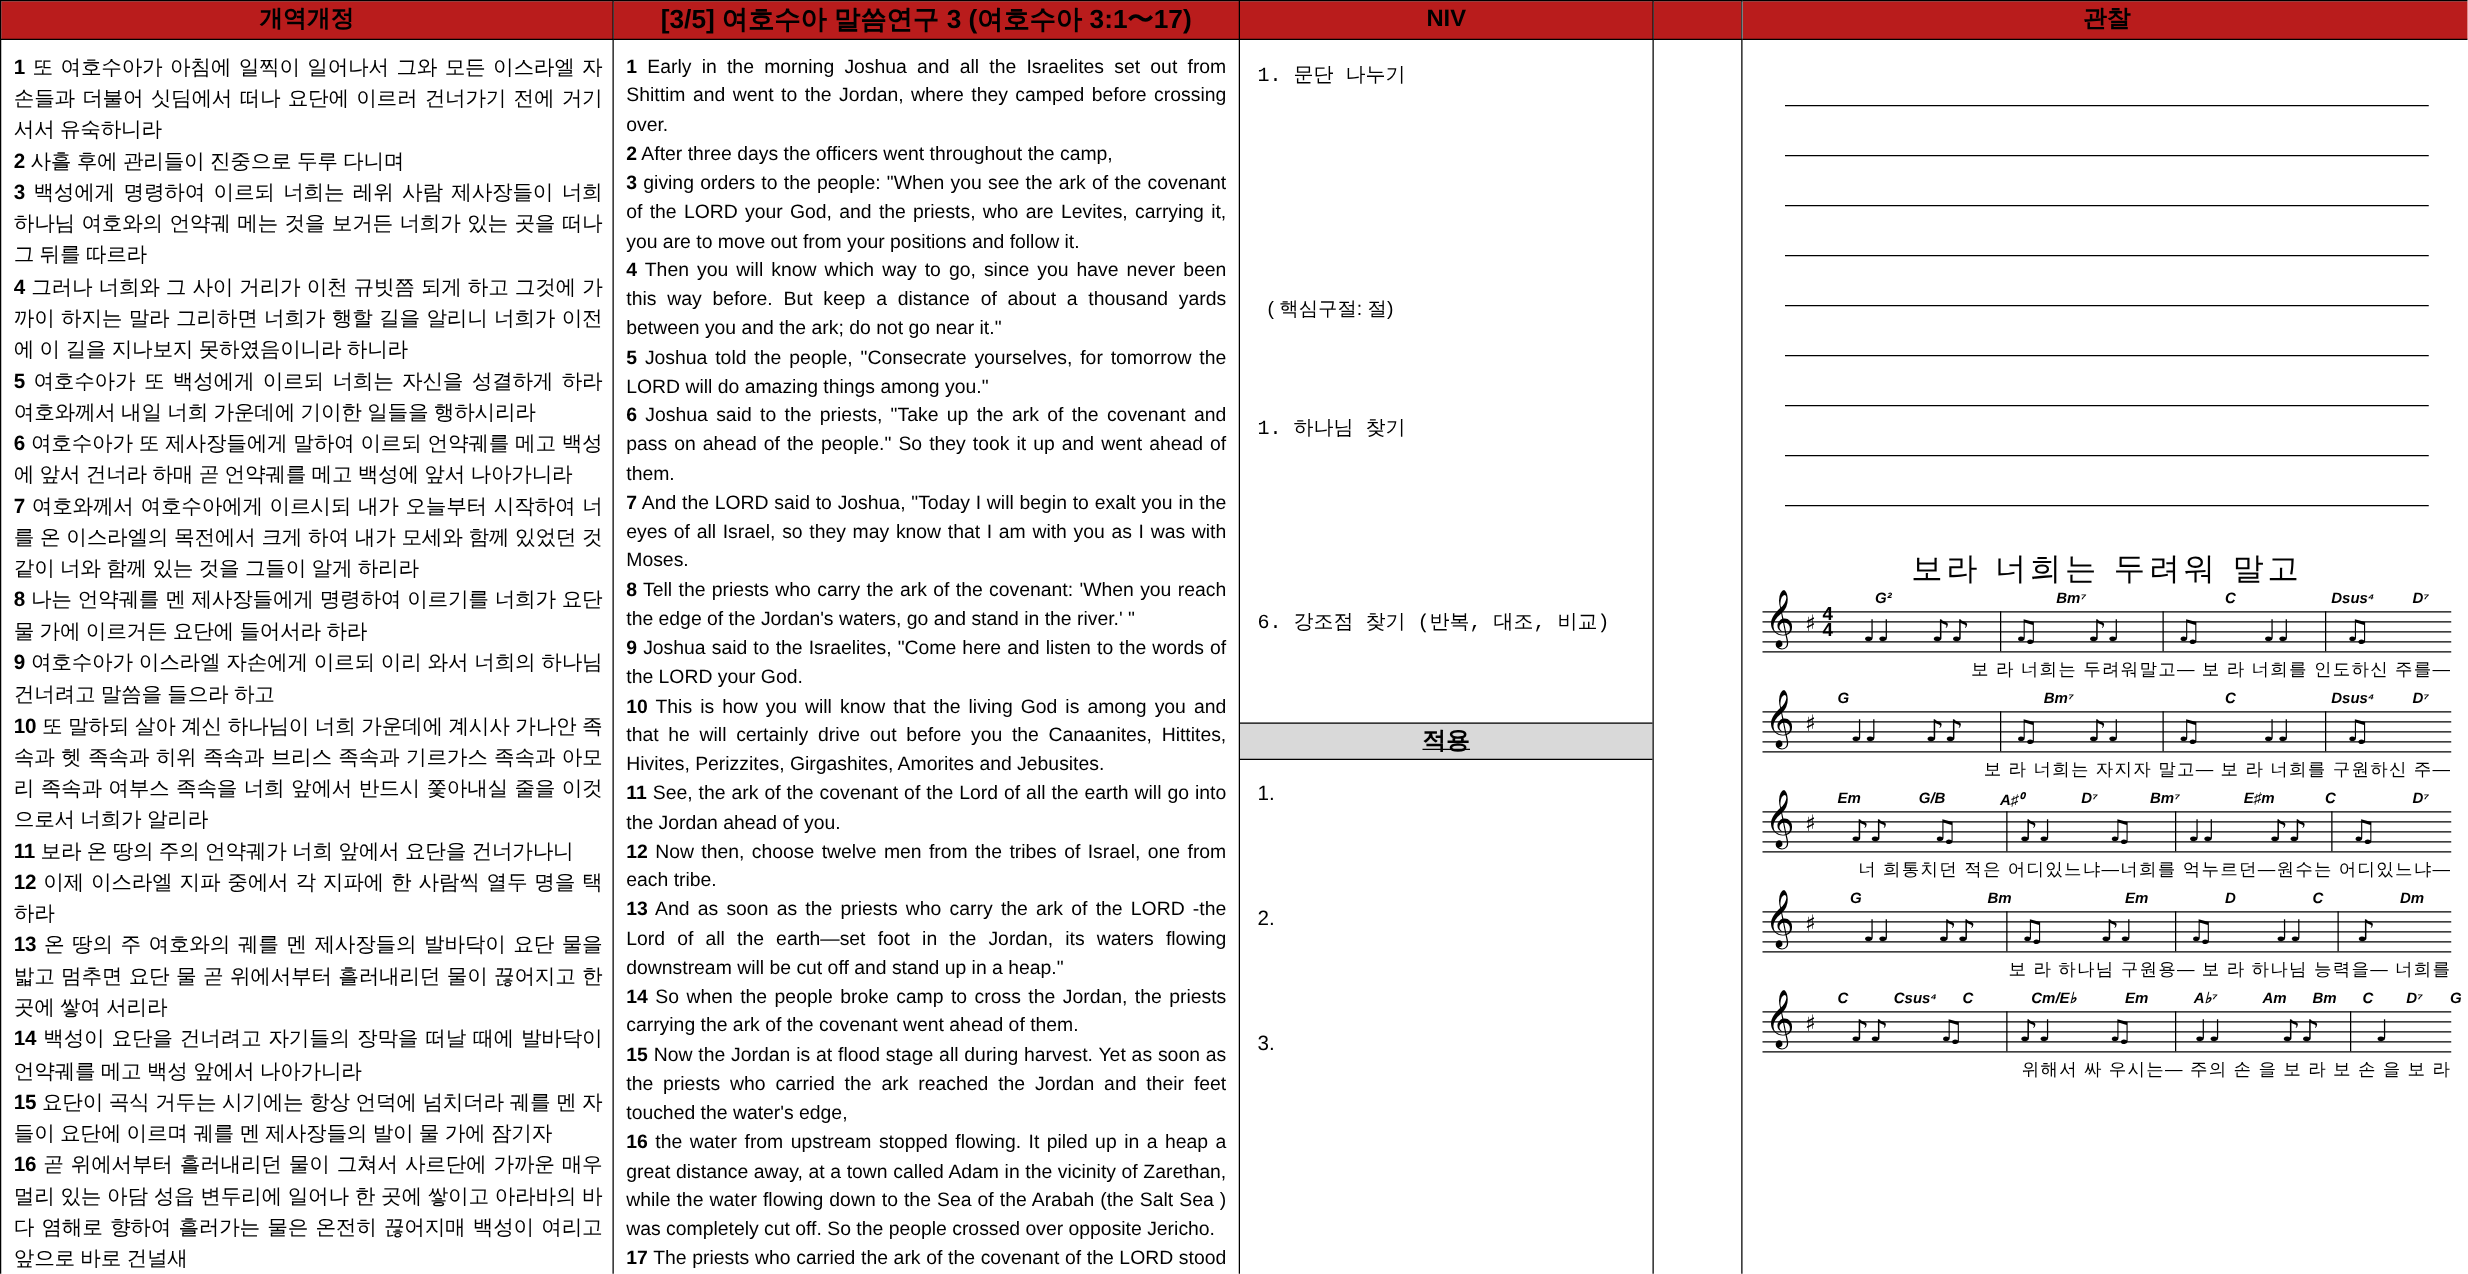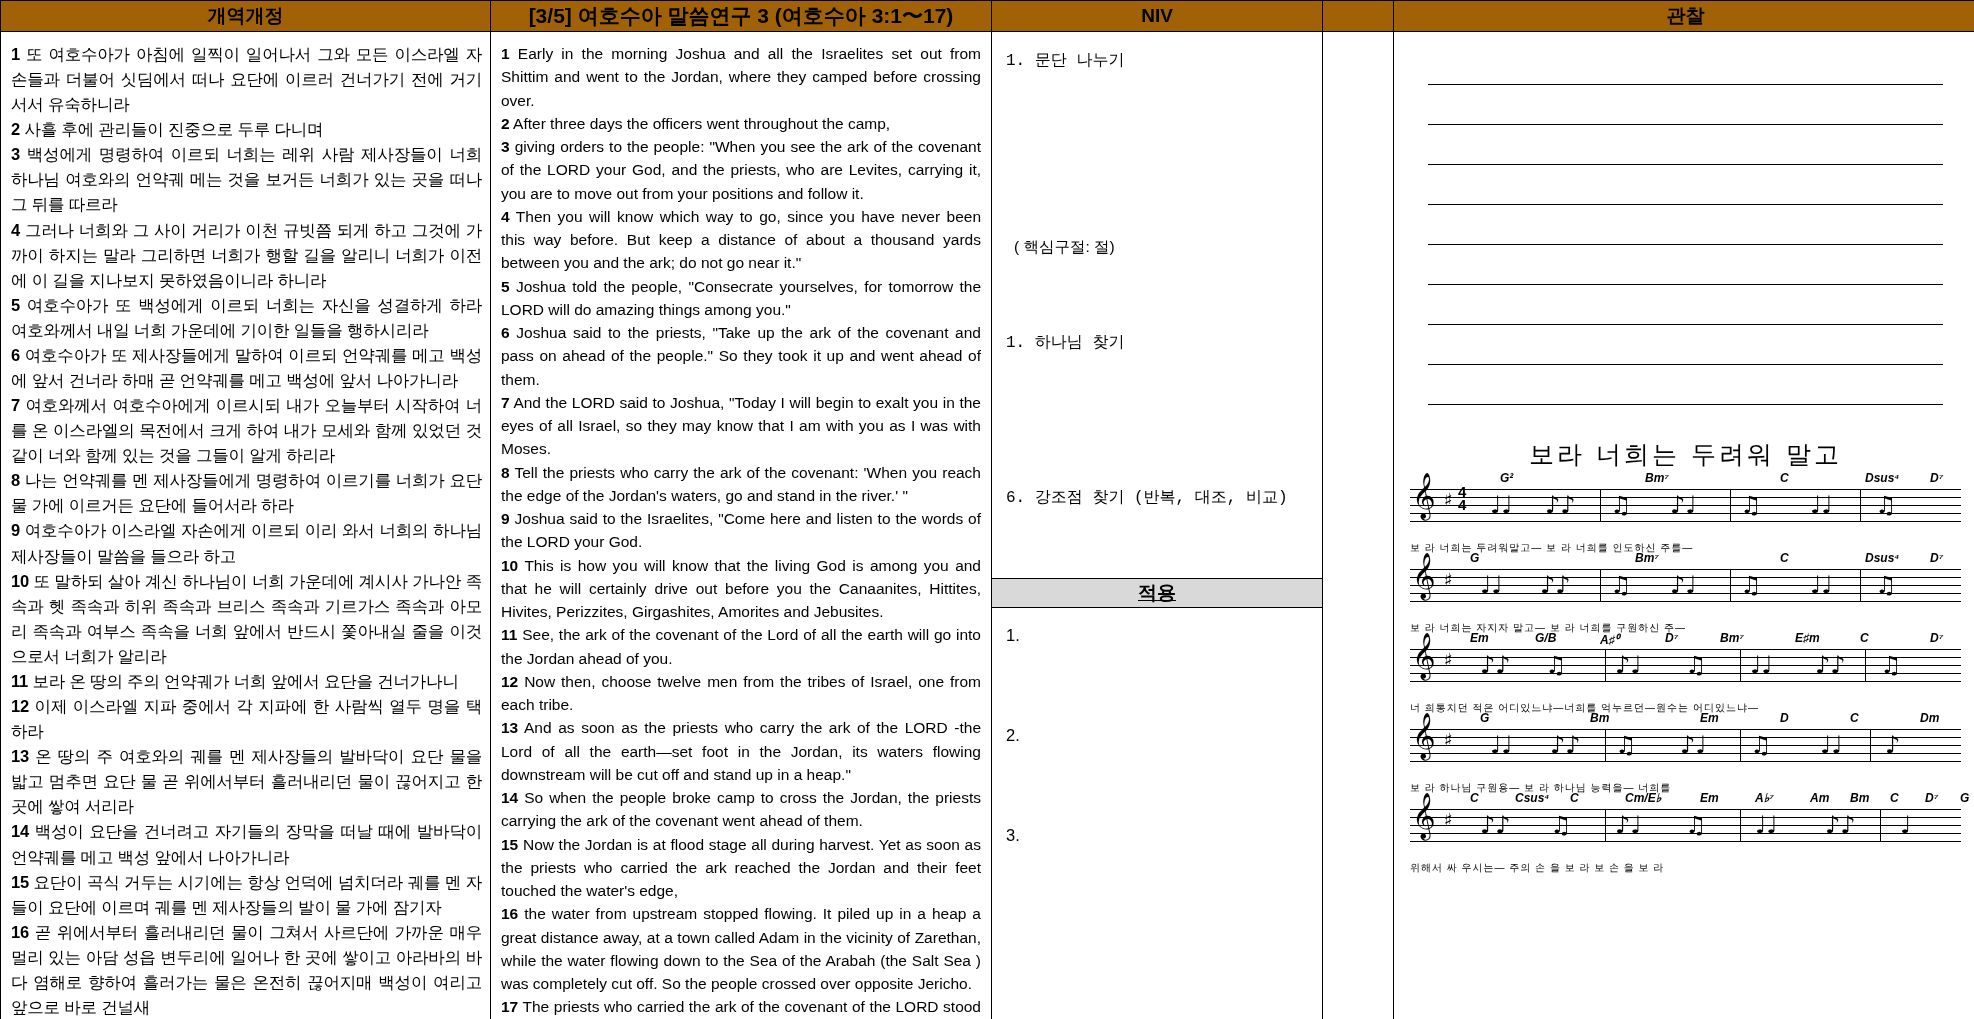--- a/index.html
+++ b/index.html
@@ -22,21 +22,21 @@
     border-collapse: collapse;
     width: 1974px;
     table-layout: fixed;
   }
   table.sheet td, table.sheet th {
     border: 1px solid #000;
     vertical-align: top;
     padding: 0;
   }
   .hdr {
-    background: #a16207;
+    background: #b91c1c;
     font-weight: bold;
     font-size: 19px;
     height: 30px;
     line-height: 30px;
     vertical-align: middle;
     white-space: nowrap;
     overflow: hidden;
   }
   .hdr.title {
     font-size: 21px;
@@ -191,24 +191,24 @@
   }
   .barline {
     position: absolute;
     top: 12px;
     width: 1px;
     height: 32px;
     background: #000;
   }
   .lyric-line {
     position: absolute;
-    top: 64px;
+    top: 50px;
     left: 0; right: 0;
-    text-align: left;
-    font-size: 10px;
+    text-align: right;
+    font-size: 14px;
     letter-spacing: 1px;
   }
 </style>
 </head>
 <body>
 
 <div class="page">
   <table class="sheet">
     <tbody>
         <tr>
@@ -224,21 +224,21 @@
       <td class="body-cell">
         <div class="kor-text">
           <p><b>1</b> <span>또 여호수아가 아침에 일찍이 일어나서 그와 모든 이스라엘 자손들과 더불어 싯딤에서 떠나 요단에 이르러 건너가기 전에 거기서서 유숙하니라</span></p>
           <p><b>2</b> <span>사흘 후에 관리들이 진중으로 두루 다니며</span></p>
           <p><b>3</b> <span>백성에게 명령하여 이르되 너희는 레위 사람 제사장들이 너희 하나님 여호와의 언약궤 메는 것을 보거든 너희가 있는 곳을 떠나 그 뒤를 따르라</span></p>
           <p><b>4</b> <span>그러나 너희와 그 사이 거리가 이천 규빗쯤 되게 하고 그것에 가까이 하지는 말라 그리하면 너희가 행할 길을 알리니 너희가 이전에 이 길을 지나보지 못하였음이니라 하니라</span></p>
           <p><b>5</b> <span>여호수아가 또 백성에게 이르되 너희는 자신을 성결하게 하라 여호와께서 내일 너희 가운데에 기이한 일들을 행하시리라</span></p>
           <p><b>6</b> <span>여호수아가 또 제사장들에게 말하여 이르되 언약궤를 메고 백성에 앞서 건너라 하매 곧 언약궤를 메고 백성에 앞서 나아가니라</span></p>
           <p><b>7</b> <span>여호와께서 여호수아에게 이르시되 내가 오늘부터 시작하여 너를 온 이스라엘의 목전에서 크게 하여 내가 모세와 함께 있었던 것 같이 너와 함께 있는 것을 그들이 알게 하리라</span></p>
           <p><b>8</b> <span>나는 언약궤를 멘 제사장들에게 명령하여 이르기를 너희가 요단 물 가에 이르거든 요단에 들어서라 하라</span></p>
-          <p><b>9</b> <span>여호수아가 이스라엘 자손에게 이르되 이리 와서 너희의 하나님 제사장들이 말씀을 들으라 하고</span></p>
+          <p><b>9</b> <span>여호수아가 이스라엘 자손에게 이르되 이리 와서 너희의 하나님 건너려고 말씀을 들으라 하고</span></p>
           <p><b>10</b> <span>또 말하되 살아 계신 하나님이 너희 가운데에 계시사 가나안 족속과 헷 족속과 히위 족속과 브리스 족속과 기르가스 족속과 아모리 족속과 여부스 족속을 너희 앞에서 반드시 쫓아내실 줄을 이것으로서 너희가 알리라</span></p>
           <p><b>11</b> <span>보라 온 땅의 주의 언약궤가 너희 앞에서 요단을 건너가나니</span></p>
           <p><b>12</b> <span>이제 이스라엘 지파 중에서 각 지파에 한 사람씩 열두 명을 택하라</span></p>
           <p><b>13</b> <span>온 땅의 주 여호와의 궤를 멘 제사장들의 발바닥이 요단 물을 밟고 멈추면 요단 물 곧 위에서부터 흘러내리던 물이 끊어지고 한 곳에 쌓여 서리라</span></p>
           <p><b>14</b> <span>백성이 요단을 건너려고 자기들의 장막을 떠날 때에 발바닥이 언약궤를 메고 백성 앞에서 나아가니라</span></p>
           <p><b>15</b> <span>요단이 곡식 거두는 시기에는 항상 언덕에 넘치더라 궤를 멘 자들이 요단에 이르며 궤를 멘 제사장들의 발이 물 가에 잠기자</span></p>
           <p><b>16</b> <span>곧 위에서부터 흘러내리던 물이 그쳐서 사르단에 가까운 매우 멀리 있는 아담 성읍 변두리에 일어나 한 곳에 쌓이고 아라바의 바다 염해로 향하여 흘러가는 물은 온전히 끊어지매 백성이 여리고 앞으로 바로 건널새</span></p>
 
         </div>
       </td>

